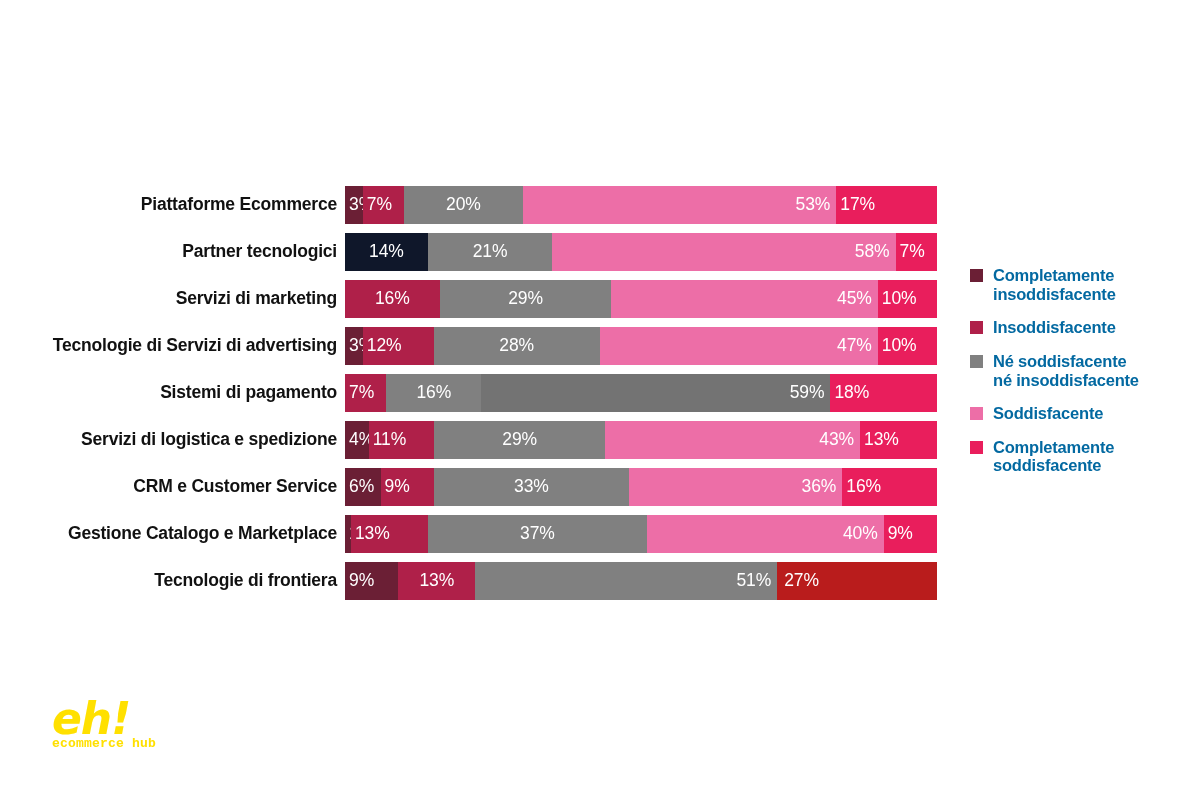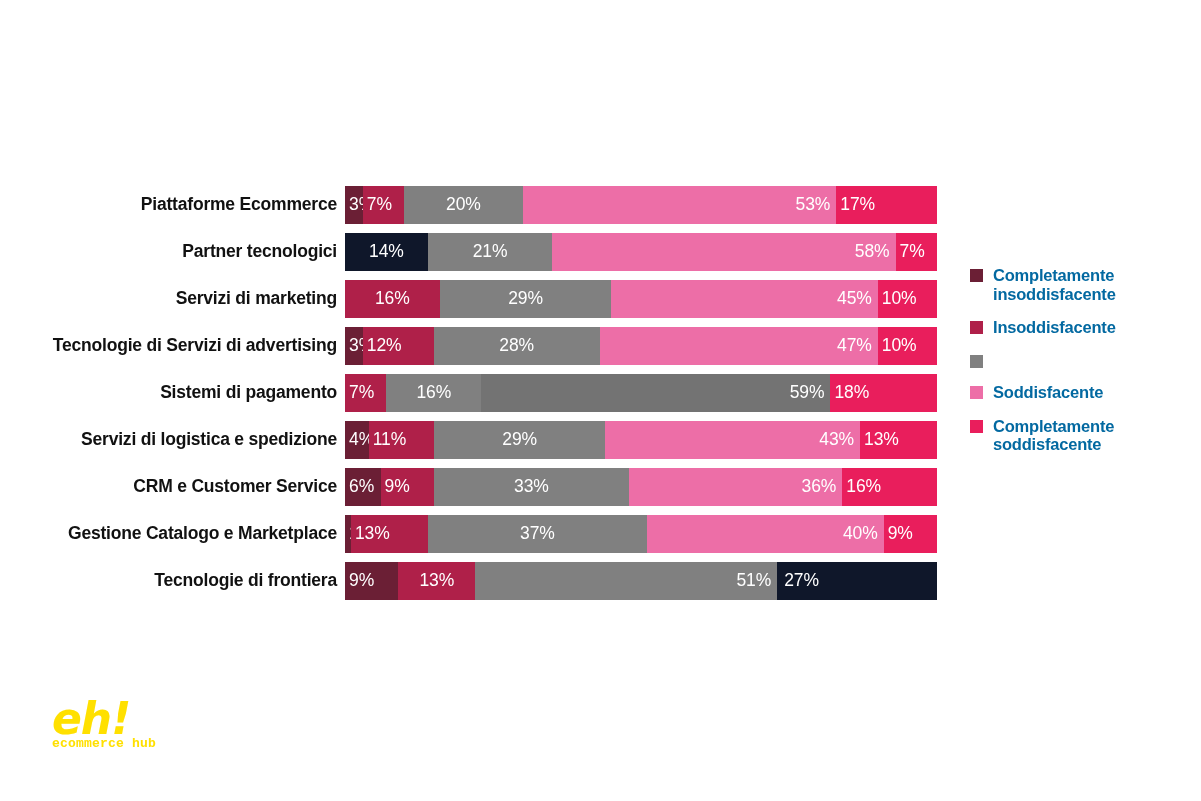--- a/index.html
+++ b/index.html
@@ -303,39 +303,41 @@
         <div class="bar-track">
           <div class="seg align-left" style="background: rgb(107, 31, 53); width: 9%;">
             <span class="seg-label">9%</span>
           </div>
           <div class="seg align-center" style="background: rgb(175, 32, 73); width: 13%;">
             <span class="seg-label">13%</span>
           </div>
           <div class="seg align-right" style="background: rgb(128, 128, 128); width: 51%;">
             <span class="seg-label">51%</span>
           </div>
-          <div class="seg align-left" style="background: #0f172a; width: 27%; padding-left: 7px;">
+          <div class="seg align-left" style="background: #b91c1c; width: 27%; padding-left: 7px;">
             <span class="seg-label">27%</span>
           </div>
         </div>
       </div>
     </div>
 
   <div id="legend">
       <div class="legend-item">
         <div class="legend-swatch" style="background: rgb(107, 31, 53);"></div>
         <div class="legend-text">Completamente
 insoddisfacente</div>
       </div>
       <div class="legend-item">
         <div class="legend-swatch" style="background: rgb(175, 32, 73);"></div>
         <div class="legend-text">Insoddisfacente</div>
       </div>
       <div class="legend-item">
         <div class="legend-swatch" style="background: rgb(128, 128, 128);"></div>
+        <div class="legend-text">Né soddisfacente
+né insoddisfacente</div>
       </div>
       <div class="legend-item">
         <div class="legend-swatch" style="background: rgb(237, 110, 167);"></div>
         <div class="legend-text">Soddisfacente</div>
       </div>
       <div class="legend-item">
         <div class="legend-swatch" style="background: rgb(233, 30, 92);"></div>
         <div class="legend-text">Completamente
 soddisfacente</div>
       </div>

